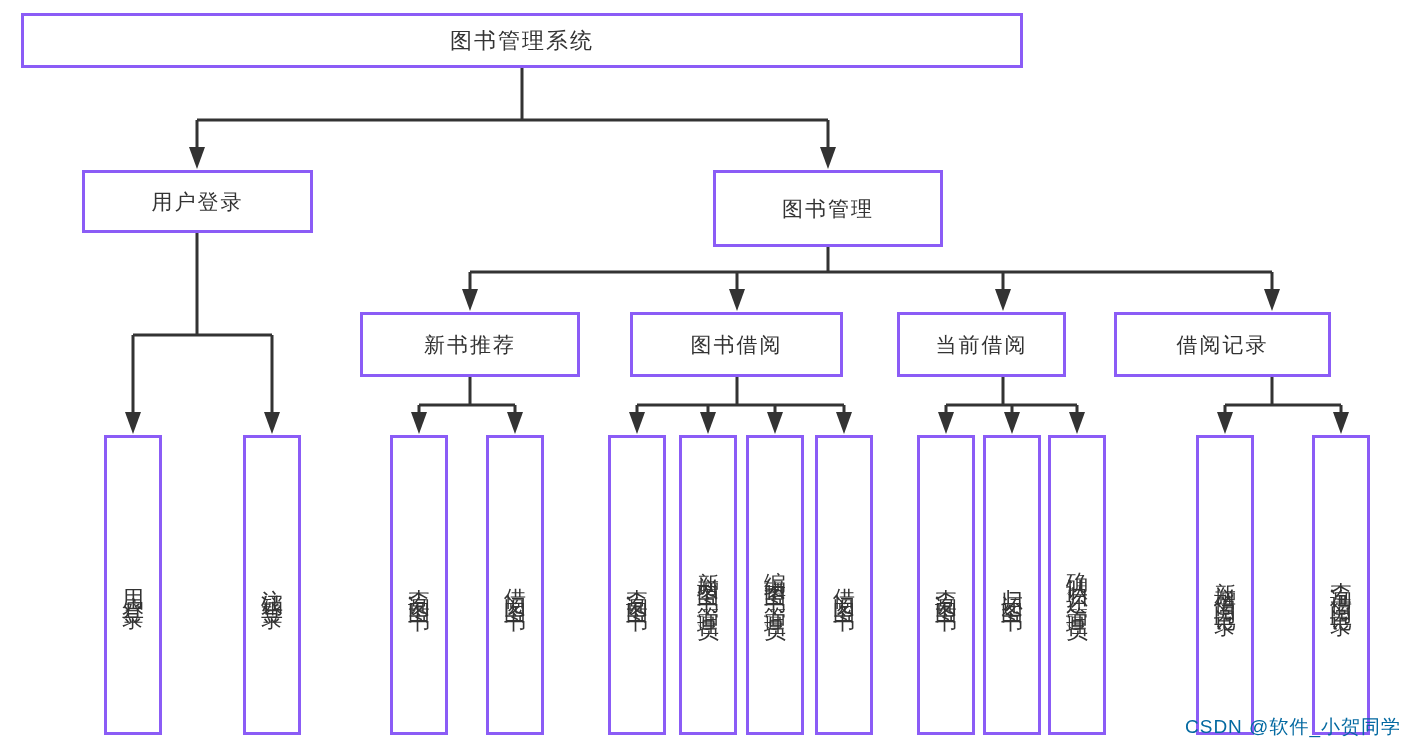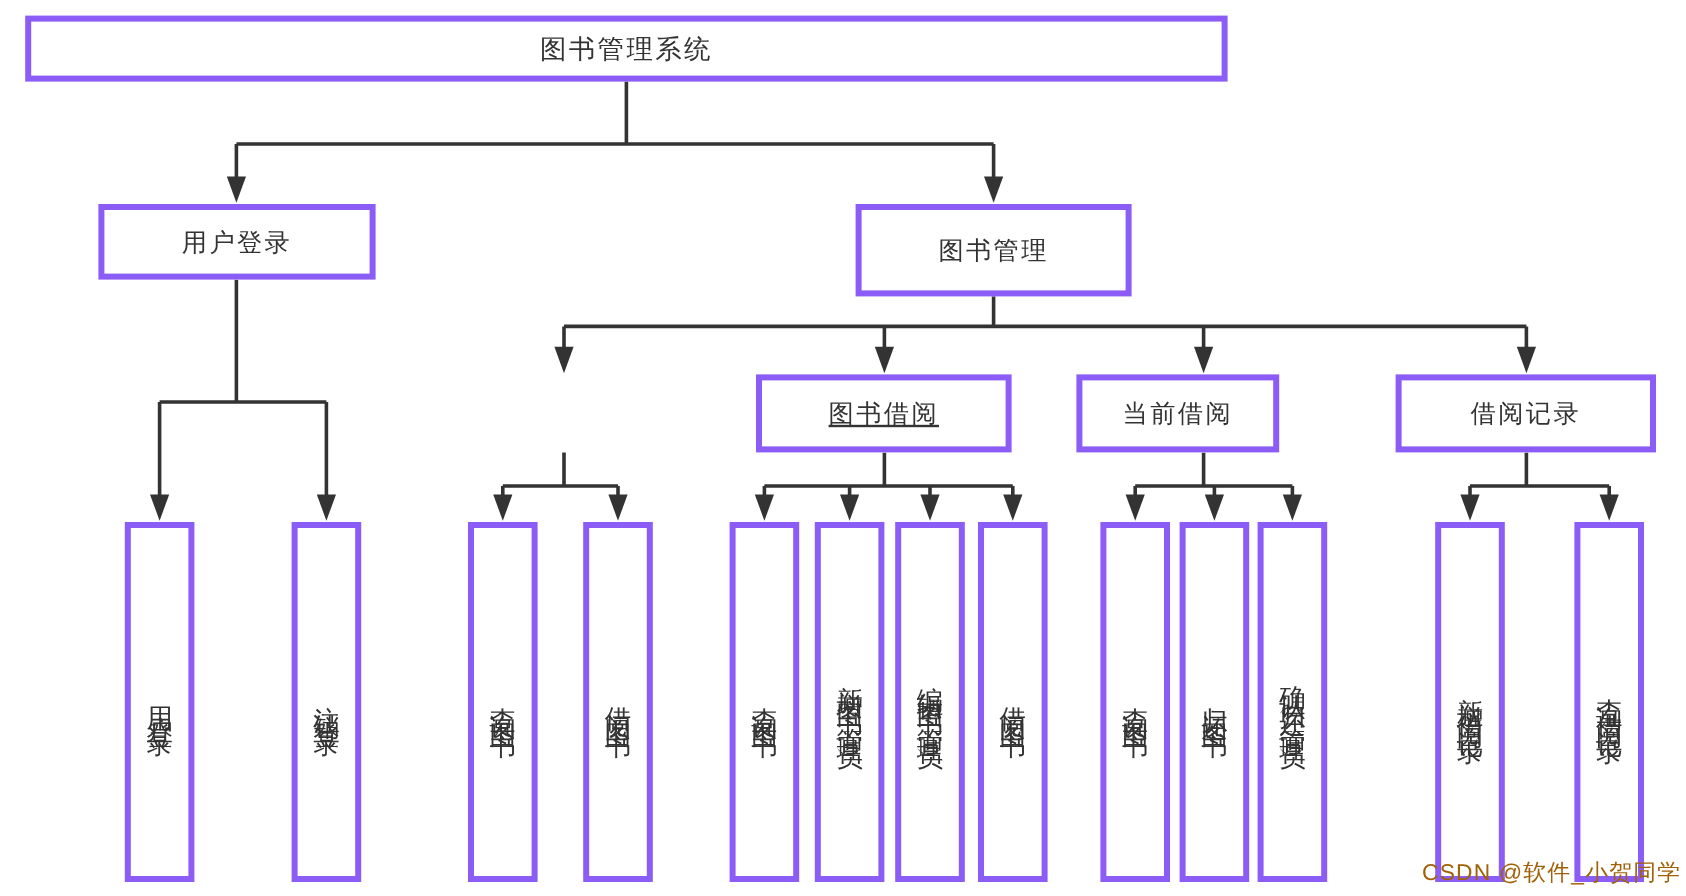--- a/index.html
+++ b/index.html
@@ -17,43 +17,43 @@
     overflow: hidden;
   }
   .connectors {
     position: absolute;
     left: 0; top: 0;
     width: 1405px; height: 747px;
   }
   .box {
     position: absolute;
     box-sizing: border-box;
-    border: 5px solid #8b5cf6;
+    border: 3px solid #8b5cf6;
     background: #ffffff;
     display: flex;
     align-items: center;
     justify-content: center;
     color: #333333;
   }
   .h-label {
     font-size: 21px;
     letter-spacing: 2px;
     white-space: nowrap;
   }
   .root-box   { left: 21px;  top: 13px;  width: 1002px; height: 55px; }
   .root-box .h-label { font-size: 22px; }
 
   .l2-login   { left: 82px;  top: 170px; width: 231px; height: 63px; }
   .l2-mgmt    { left: 713px; top: 170px; width: 230px; height: 77px; }
 
   .l3-box     { top: 312px; height: 65px; }
   .l3-new     { left: 360px;  width: 220px; }
-  .l3-borrow  { left: 630px;  width: 213px; text-decoration: underline; }
+  .l3-borrow  { left: 630px;  width: 213px; }
   .l3-current { left: 897px;  width: 169px; }
-  .l3-records { left: 1163px; width: 217px; }
+  .l3-records { left: 1114px; width: 217px; }
 
   .leaf {
     top: 435px;
     width: 58px;
     height: 300px;
   }
   .leaf .v-label {
     writing-mode: vertical-rl;
     font-size: 22px;
     letter-spacing: 7px;
@@ -73,21 +73,21 @@
   .x983  { left: 983px; }
   .x1048 { left: 1048px; }
   .x1196 { left: 1196px; }
   .x1312 { left: 1312px; }
 
   .watermark {
     position: absolute;
     left: 1185px;
     top: 714px;
     font-size: 19px;
-    color: #a16207;
+    color: #0369a1;
     white-space: nowrap;
     letter-spacing: 1px;
   }
 </style>
 </head>
 <body>
 
 <div class="stage">
 
   <svg class="connectors" viewBox="0 0 1405 747" xmlns="http://www.w3.org/2000/svg" aria-hidden="true">
@@ -134,20 +134,23 @@
     <span class="h-label">图书管理系统</span>
   </div>
 
   <div class="box l2-login">
     <span class="h-label">用户登录</span>
   </div>
   <div class="box l2-mgmt">
     <span class="h-label">图书管理</span>
   </div>
 
+  <div class="box l3-box l3-new">
+    <span class="h-label">新书推荐</span>
+  </div>
   <div class="box l3-box l3-borrow">
     <span class="h-label">图书借阅</span>
   </div>
   <div class="box l3-box l3-current">
     <span class="h-label">当前借阅</span>
   </div>
   <div class="box l3-box l3-records">
     <span class="h-label">借阅记录</span>
   </div>
 

